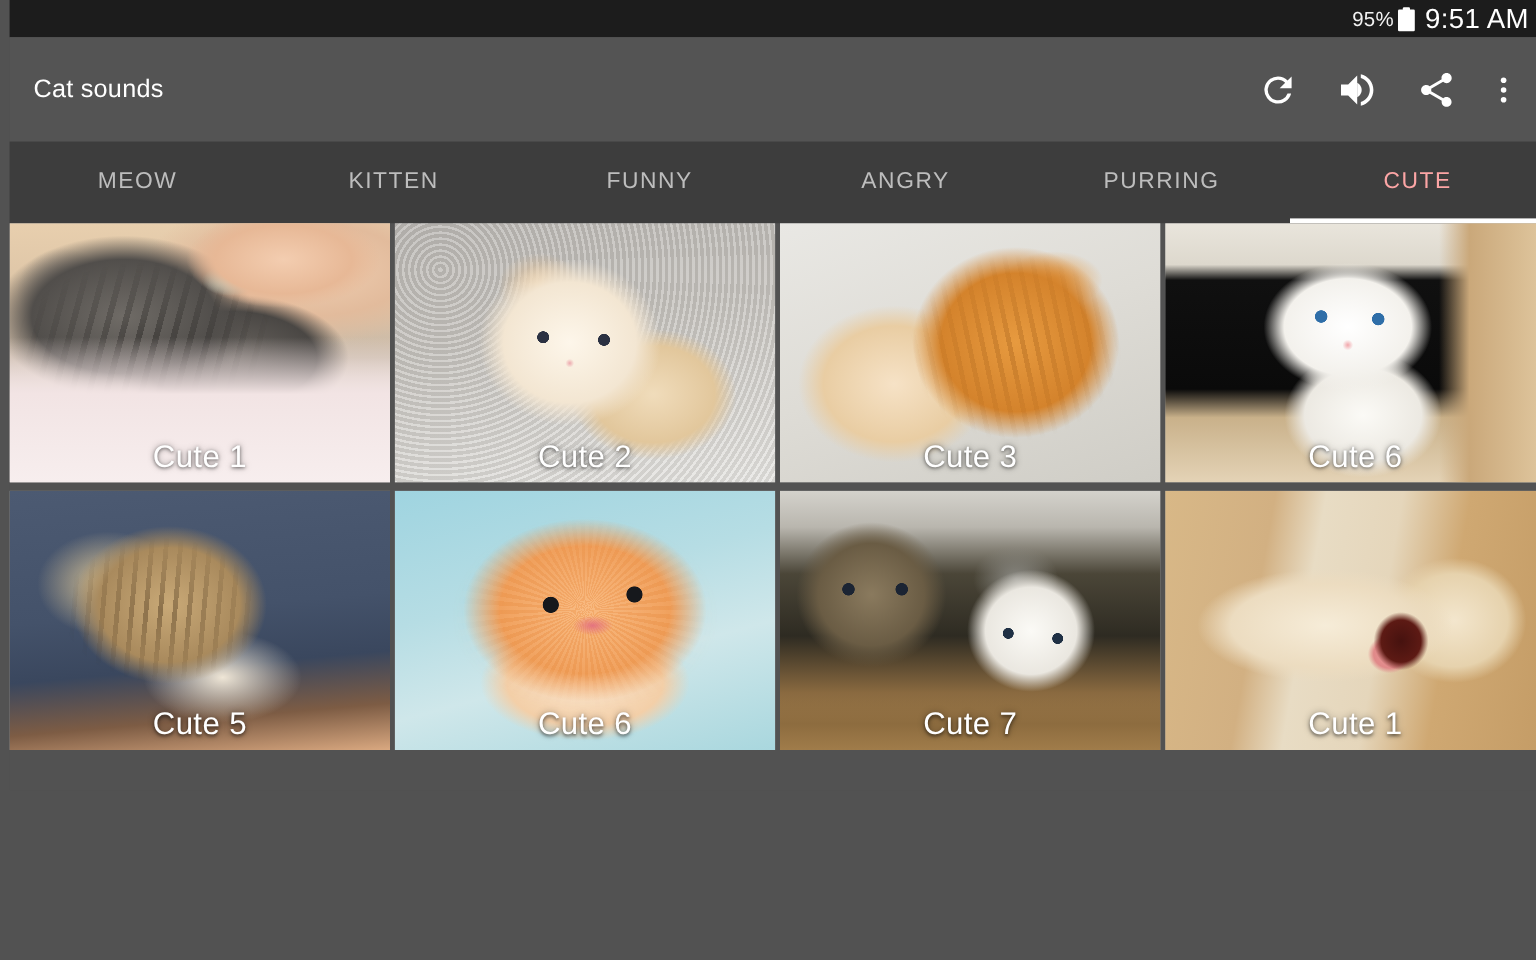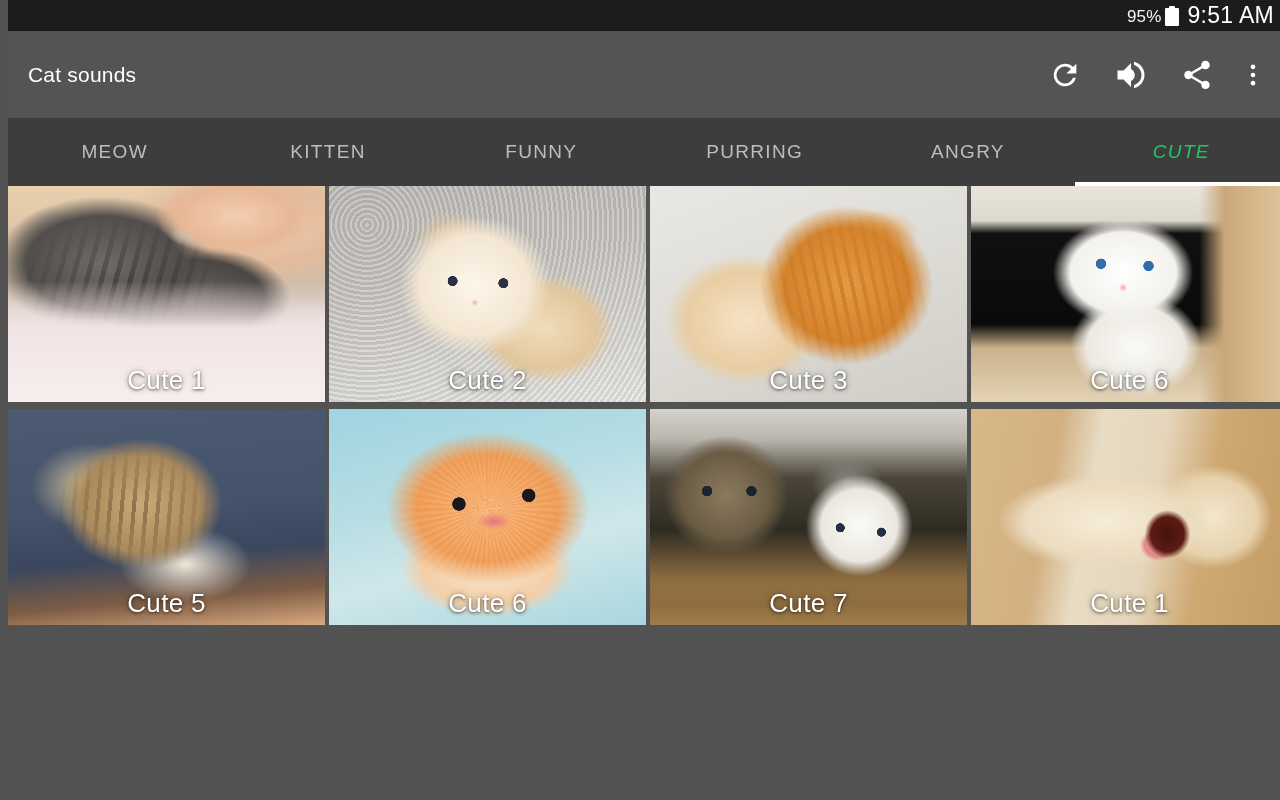--- a/index.html
+++ b/index.html
@@ -61,21 +61,21 @@
     background:#3d3d3d; display:flex; align-items:stretch;
   }
   .tab {
     flex:1 1 0; display:flex; align-items:center; justify-content:center;
     position:relative; cursor:pointer; padding-top:0;
   }
   .tab .tab-label {
     color:#bdbdbd; font-size:19px; letter-spacing:1.3px;
     text-transform:uppercase; white-space:nowrap;
   }
-  .tab.active .tab-label { color:#22c55e;font-style:italic; }
+  .tab.active .tab-label { color:#fca5a5; }
   .tab.active::after {
     content:""; position:absolute; left:0; right:0; bottom:0;
     height:4px; background:#ffffff;
   }
 
   
   .grid {
     position:absolute; top:186px; left:0; width:1280px;
     display:grid; grid-template-columns:repeat(4, 317px);
     grid-auto-rows:216px; gap:7px 4px;
@@ -298,24 +298,24 @@
     <div class="tab">
       <span class="tab-label">MEOW</span>
     </div>
     <div class="tab">
       <span class="tab-label">KITTEN</span>
     </div>
     <div class="tab">
       <span class="tab-label">FUNNY</span>
     </div>
     <div class="tab">
+      <span class="tab-label">ANGRY</span>
+    </div>
+    <div class="tab">
       <span class="tab-label">PURRING</span>
-    </div>
-    <div class="tab">
-      <span class="tab-label">ANGRY</span>
     </div>
     <div class="tab active">
       <span class="tab-label">CUTE</span>
     </div>
   </div>
 
   <div class="grid">
 
     <div class="tile">
       <div class="art art1">

